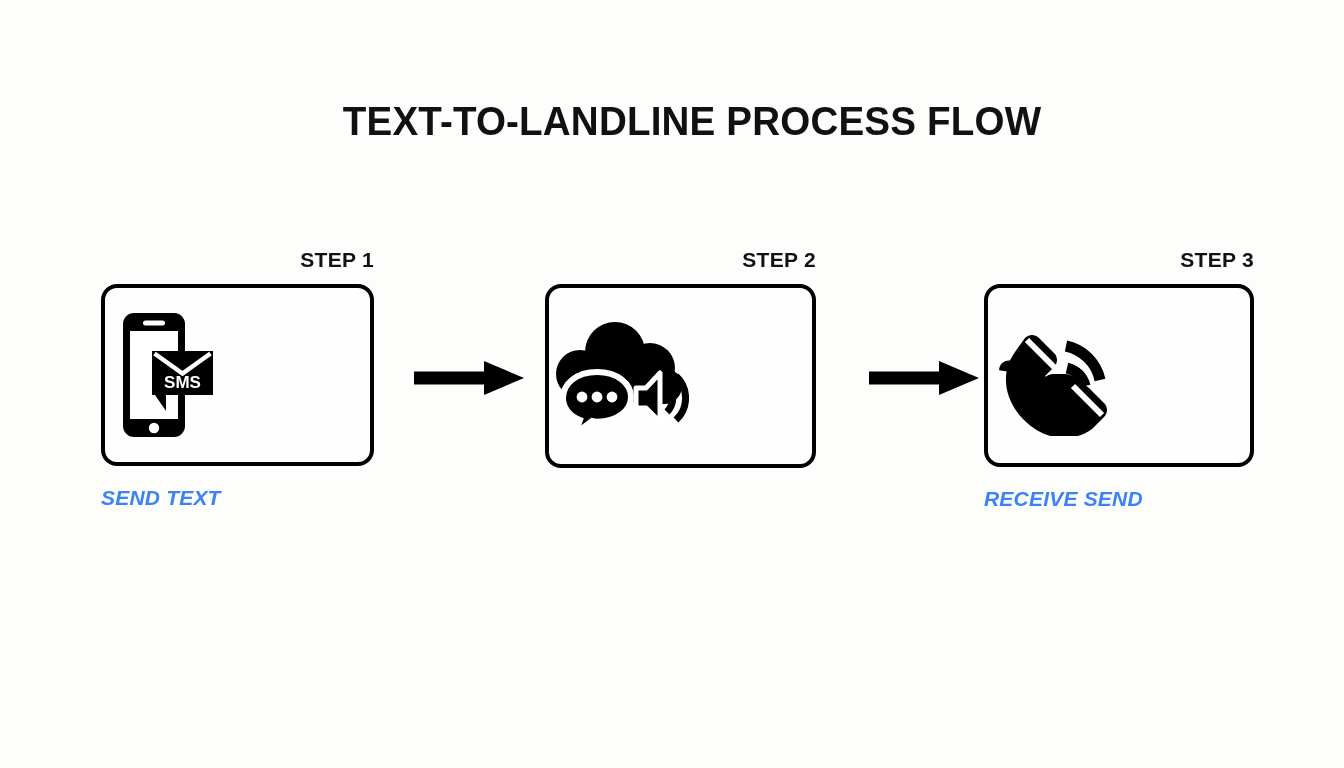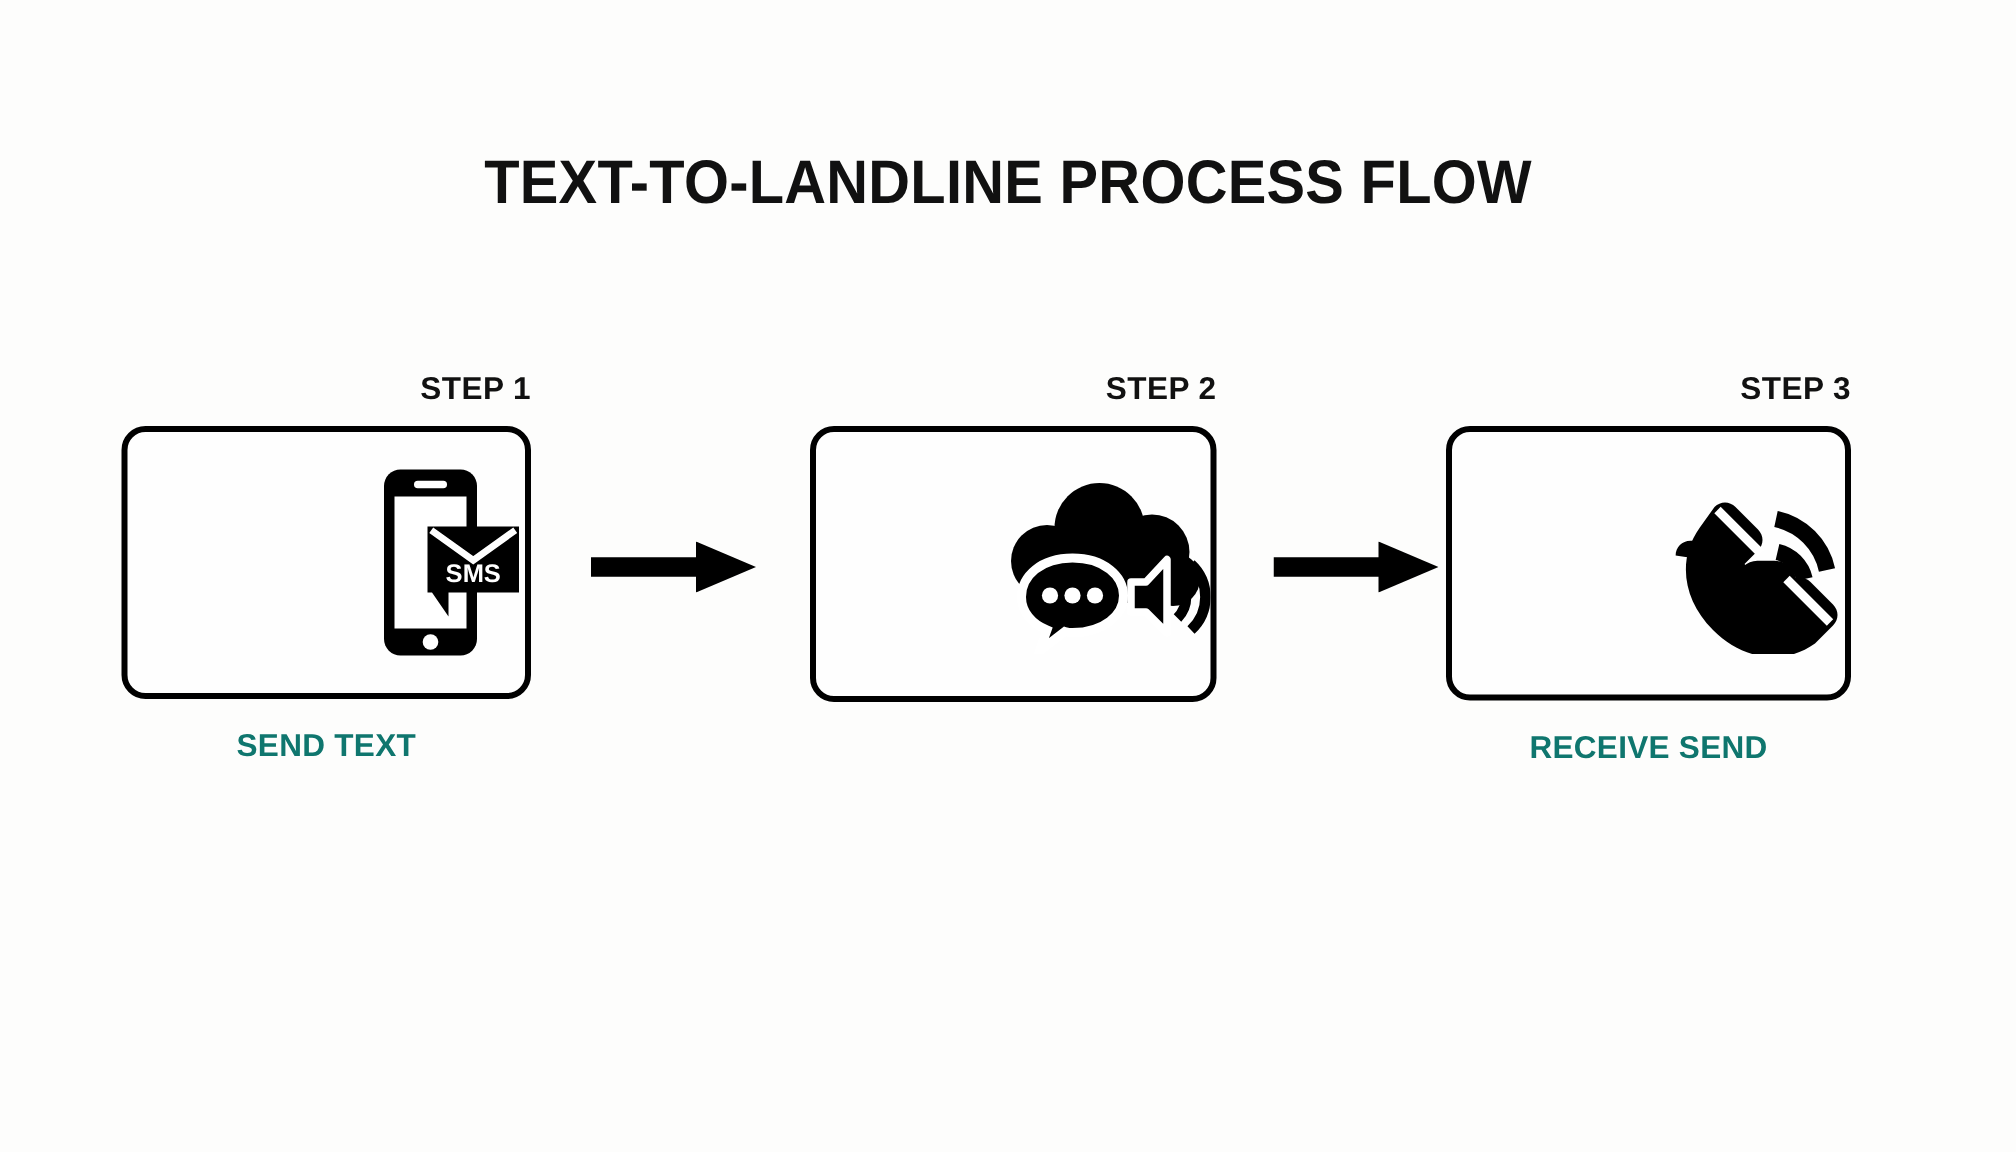--- a/index.html
+++ b/index.html
@@ -12,20 +12,21 @@
     background: #fdfdfc;
     font-family: "Liberation Sans", sans-serif;
     color: #0a0a0a;
     overflow: hidden;
     position: relative;
   }
   #canvas {
     position: relative;
     width: 1100px;
     height: 768px;
+    margin-left: 20px;
   }
   .title {
     position: absolute;
     top: 98px;
     left: 0;
     width: 1344px;
     text-align: center;
     font-size: 41px;
     font-weight: 700;
     letter-spacing: 0.2px;
@@ -48,35 +49,34 @@
     height: 26px;
   }
   .step-box {
     margin-top: 10px;
     border: 4px solid #000000;
     border-radius: 16px;
     background: #fefefe;
     box-sizing: border-box;
     display: flex;
     align-items: center;
-    justify-content: flex-end;
+    justify-content: flex-start;
     position: relative;
-    padding-left: 31px;
   }
   .step-caption {
     margin-top: 20px;
-    text-align: center;
     font-size: 21px;
     font-weight: 700;
-    color: #0f766e;
+    color: #3b82f6;
     letter-spacing: 0.2px;
+    font-style: italic;
   }
   #step1 { left: 81px; }
   #step1 .step-box { width: 273px; height: 182px; }
-  #step2 { left: 540px; }
+  #step2 { left: 525px; }
   #step2 .step-box { width: 271px; height: 184px; }
   #step3 { left: 964px; }
   #step3 .step-box { width: 270px; height: 183px; }
 
   .arrow {
     position: absolute;
     top: 361px;
   }
   #arrow1 { left: 394px; }
   #arrow2 { left: 849px; }

